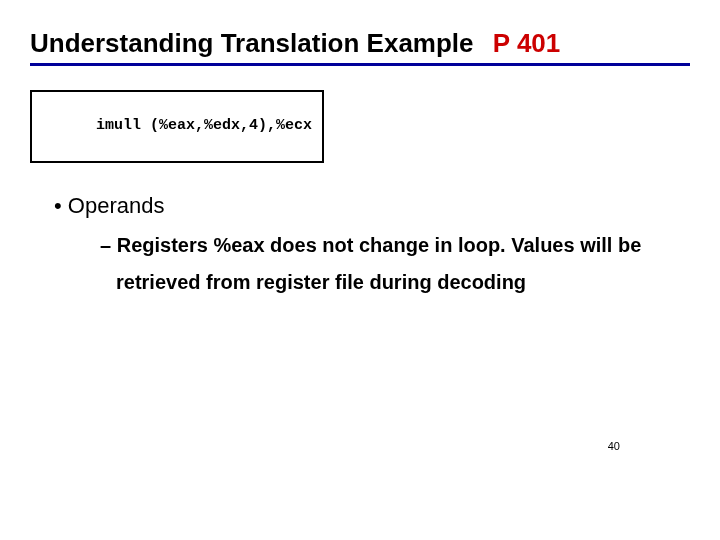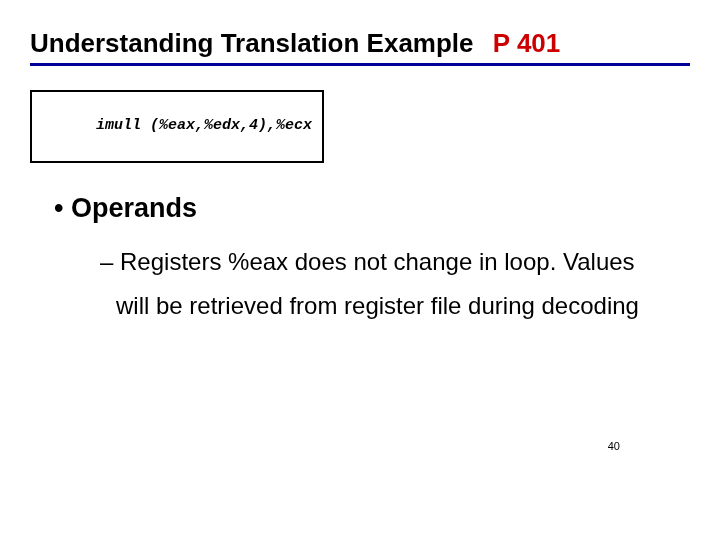--- a/index.html
+++ b/index.html
@@ -34,42 +34,41 @@
   .hr {
     border: none;
     border-top: 3px solid #000099;
     margin: 0 0 24px 0;
   }
   .code-row {
     display: flex;
     align-items: center;
     gap: 44px;
     margin-bottom: 30px;
-    font-style: italic;
   }
   .code-box {
     border: 2px solid #000;
     padding: 4px 10px;
     font-family: "Courier New", Courier, monospace;
     font-size: 15px;
     font-weight: bold;
     line-height: 1.35;
     white-space: pre;
   }
   .arrow {
     font-family: Arial, sans-serif;
   }
   .bullet-l1 {
-    font-size: 27px;
-    font-weight: bold;
-    margin: 10px 0 16px 24px;
+    font-size: 22px;
+    font-weight: normal;
+    margin: 10px 0 8px 24px;
   }
   .bullet-l2 {
-    font-size: 24px;
-    font-weight: normal;
+    font-size: 20px;
+    font-weight: bold;
     margin-left: 70px;
     margin-right: 40px;
     line-height: 1.85;
     text-indent: -16px;
     padding-left: 16px;
   }
   .pagenum {
     position: absolute;
     bottom: 28px;
     right: 100px;

